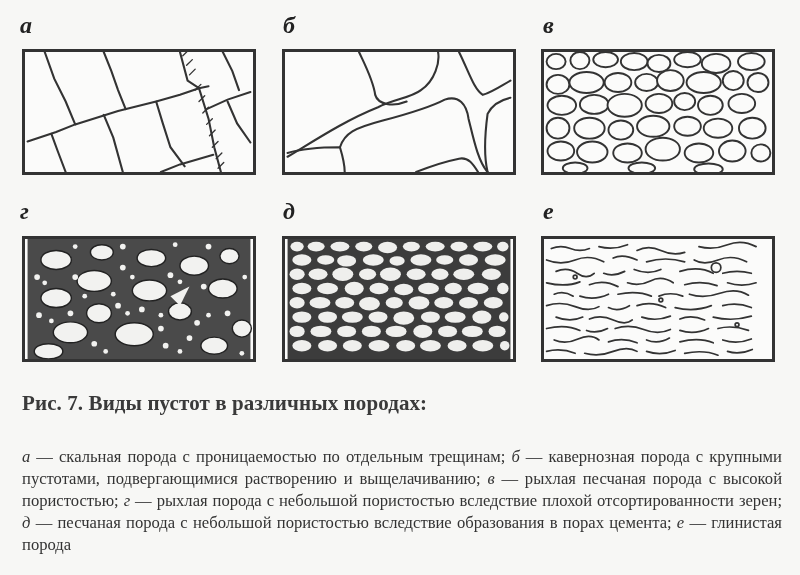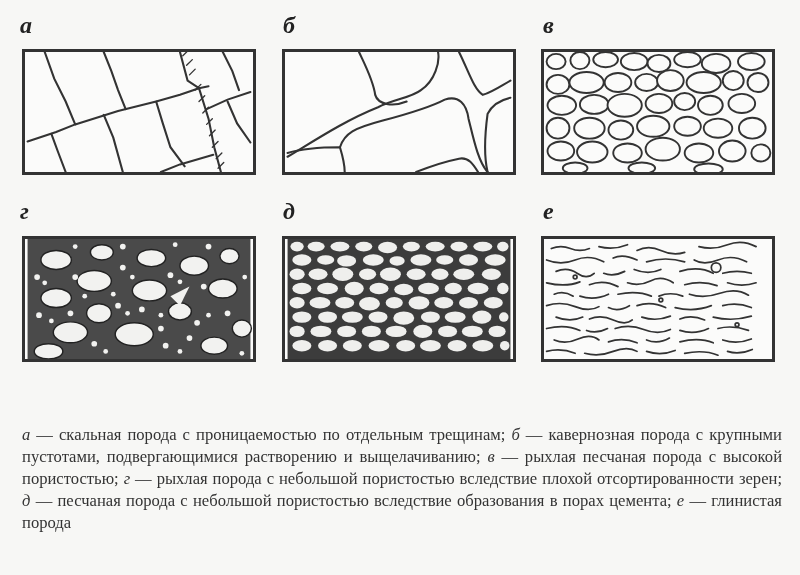--- a/index.html
+++ b/index.html
@@ -290,16 +290,17 @@
     <path d="M8,106 q12,5 25,-1 t22,1 M65,108 q15,-5 30,1 M105,106 q12,5 24,-2 M140,108 q20,-5 35,1 M185,106 q15,5 30,-1"></path>
     <path d="M0,118 q15,-4 30,2 M40,120 q15,4 30,-2 t25,0 M105,118 q15,5 30,-1 M145,120 q20,-4 35,2 M190,118 q12,4 26,-2"></path>
     <circle cx="178" cy="30" r="5"></circle>
     <circle cx="30" cy="40" r="2"></circle>
       <circle cx="120" cy="64" r="2"></circle>
       <circle cx="200" cy="90" r="2"></circle>
   </svg>
 </div>
 
 <div class="caption">
+  <div class="caption-title">Рис. 7. Виды пустот в различных породах:</div>
   <div class="caption-body">
     <i>а</i><span> — скальная порода с проницаемостью по отдельным трещинам; </span><i>б</i><span> — кавернозная порода с крупными пустотами, подвергающимися растворению и выщелачиванию; </span><i>в</i><span> — рыхлая песчаная порода с высокой пористостью; </span><i>г</i><span> — рыхлая порода с небольшой пористостью вследствие плохой отсортированности зерен; </span><i>д</i><span> — песчаная порода с небольшой пористостью вследствие образования в порах цемента; </span><i>е</i><span> — глинистая порода</span>
   </div>
 </div>
 
 </body></html>

